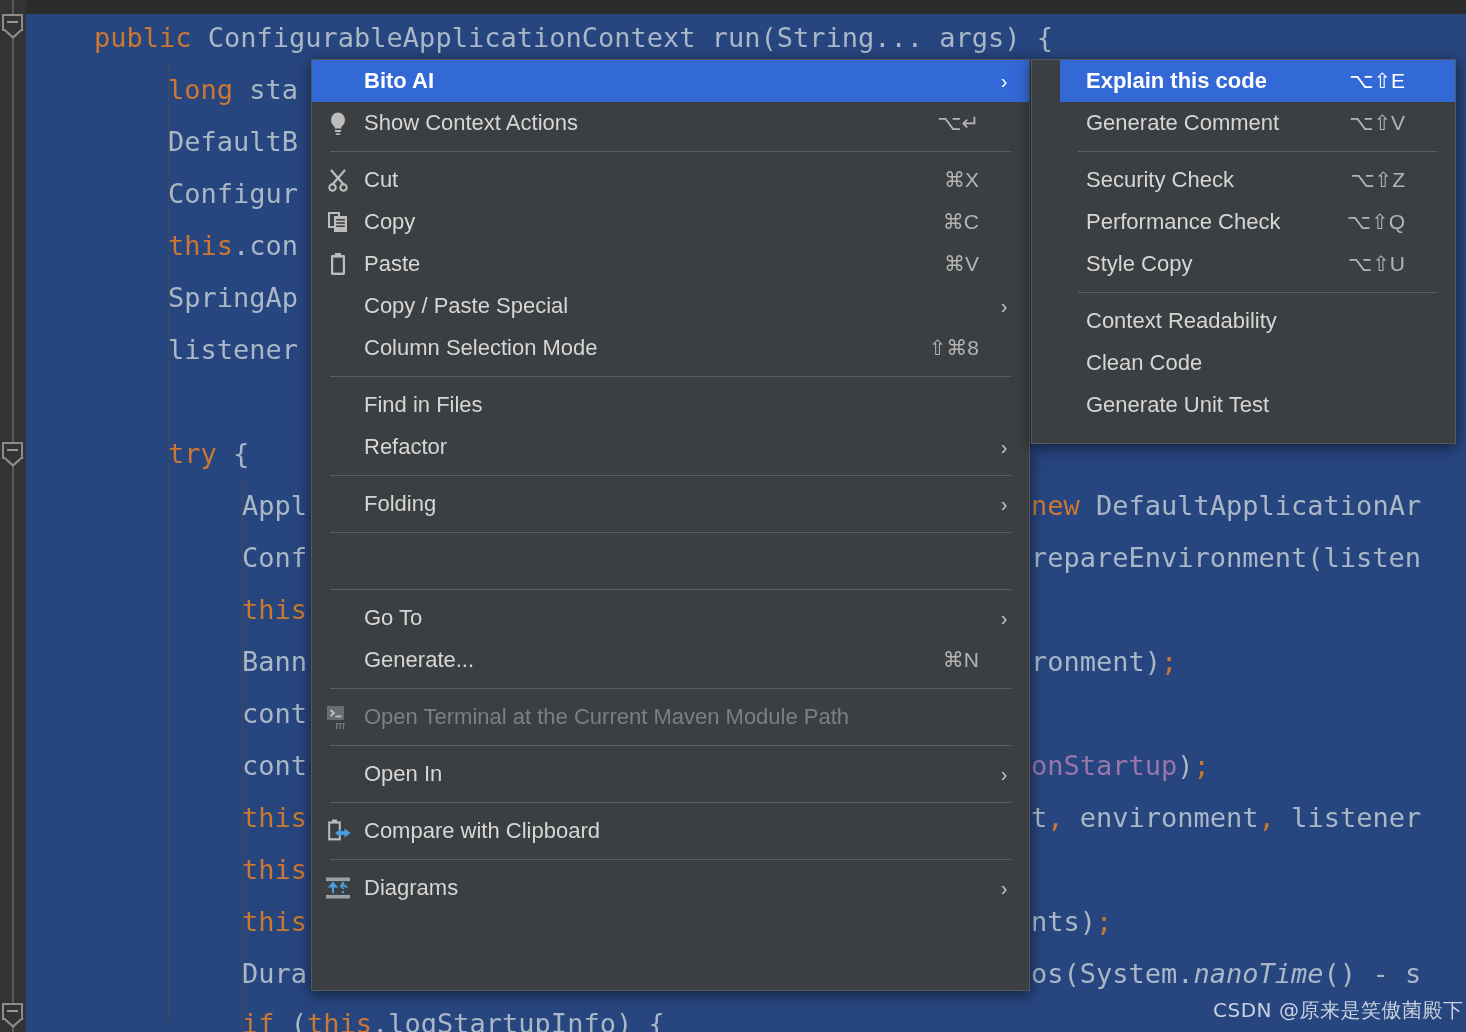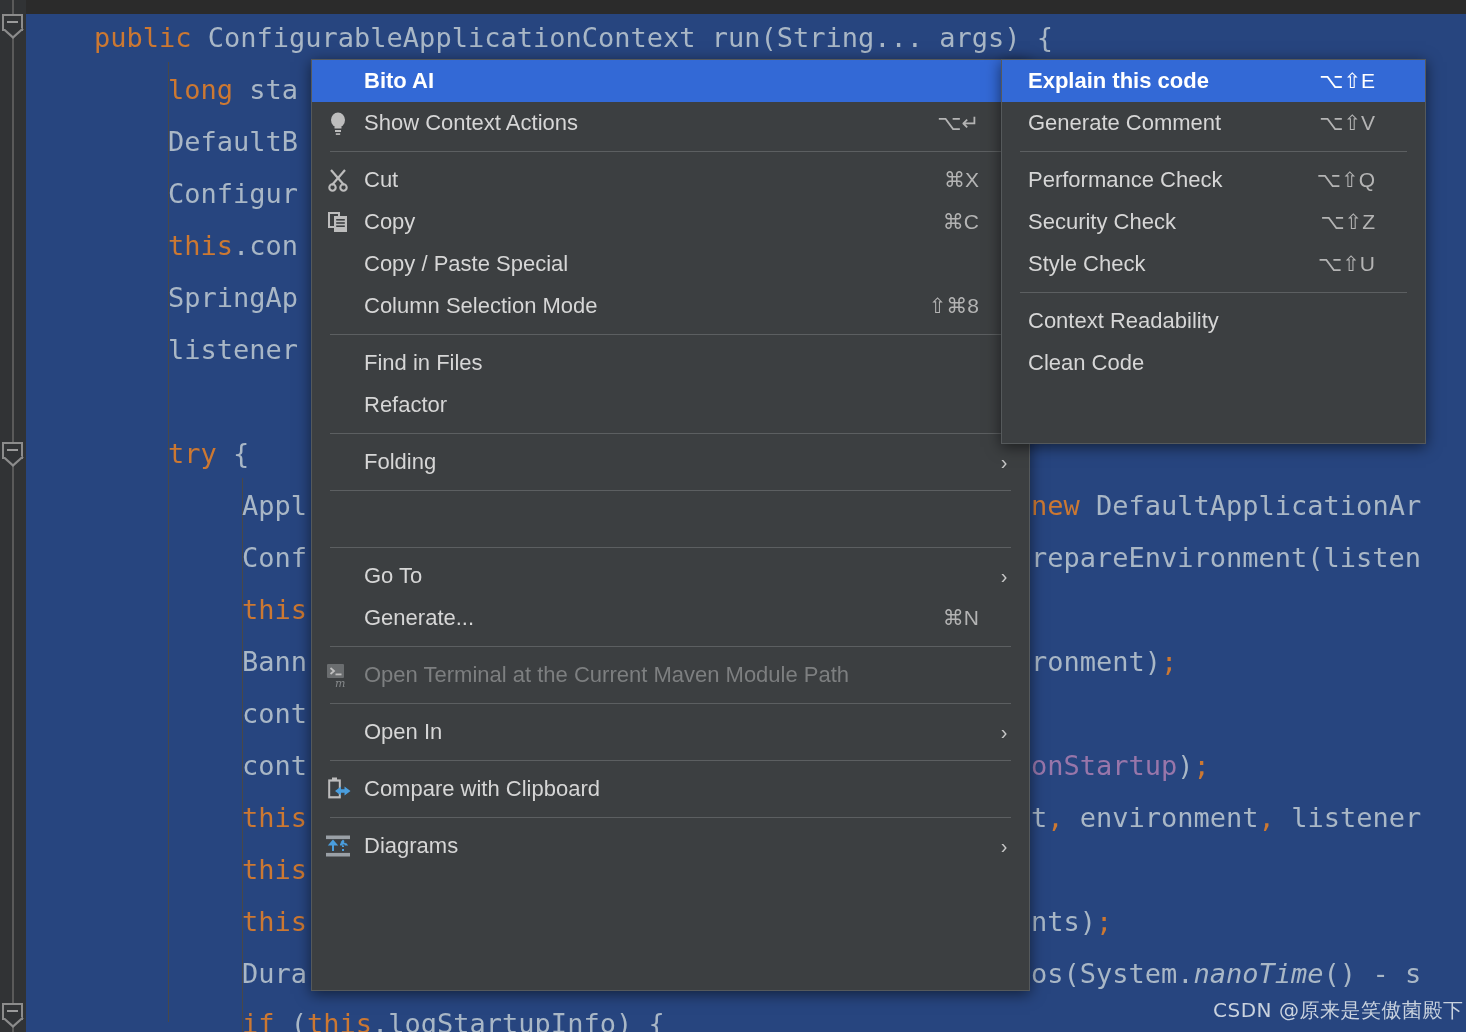--- a/index.html
+++ b/index.html
@@ -33,21 +33,21 @@
 
   
   .menu{
     position:absolute;background:#3c3f41;
     border:1px solid #55595b;
     box-shadow:0 3px 14px rgba(0,0,0,.55);
     box-sizing:border-box;
     font-size:22px;color:#d6d6d6;
   }
   #main-menu{left:311px;top:59px;width:719px;height:932px;}
-  #sub-menu{left:1001px;top:59px;width:425px;height:385px;}
+  #sub-menu{left:1031px;top:59px;width:425px;height:385px;padding-left:28px;}
 
   .mi{position:relative;height:42px;display:flex;align-items:center;box-sizing:border-box;padding:0 14px 0 0;cursor:default;}
   .mi .ico{width:52px;min-width:52px;height:42px;display:flex;align-items:center;justify-content:center;}
   .mi .lbl{flex:1;white-space:nowrap;}
   .mi .acc{color:#b4b4b4;font-size:21px;margin-left:18px;white-space:nowrap;}
   .mi .arr{width:22px;text-align:center;color:#c8c8c8;font-size:20px;margin-left:14px;}
   .mi.sel{background:#3369d6;color:#ffffff;}
   .mi.sel .acc{color:#ffffff;}
   .mi.sel .arr{color:#ffffff;}
   .mi.dis{color:#7d7f80;}
@@ -135,20 +135,32 @@
           <rect x="10.2" y="9" width="8.6" height="1.6" fill="#3c3f41"></rect>
           <rect x="10.2" y="12.2" width="8.6" height="1.6" fill="#3c3f41"></rect>
           <rect x="10.2" y="15.4" width="8.6" height="1.6" fill="#3c3f41"></rect>
         </svg>
       </span>
       <span class="lbl">Copy</span>
       <span class="acc">⌘C</span>
       <span class="arr"></span>
     </div>
     <div class="mi">
+      <span class="ico">
+        <svg width="24" height="24" viewBox="0 0 24 24">
+          <rect x="9" y="1" width="6" height="3.4" fill="#bdbdbd"></rect>
+          <rect x="5" y="3" width="14" height="20" rx="1.4" fill="#bdbdbd"></rect>
+          <rect x="7.2" y="5.6" width="9.6" height="15" fill="#3c3f41"></rect>
+        </svg>
+      </span>
+      <span class="lbl">Paste</span>
+      <span class="acc">⌘V</span>
+      <span class="arr"></span>
+    </div>
+    <div class="mi">
       <span class="ico"></span>
       <span class="lbl">Copy / Paste Special</span>
       <span class="arr">›</span>
     </div>
     <div class="mi">
       <span class="ico"></span>
       <span class="lbl">Column Selection Mode</span>
       <span class="acc">⇧⌘8</span>
       <span class="arr"></span>
     </div>
@@ -240,38 +252,42 @@
       <span class="acc">⌥⇧E</span>
       <span class="arr"></span>
     </div>
     <div class="mi">
       <span class="lbl">Generate Comment</span>
       <span class="acc">⌥⇧V</span>
       <span class="arr"></span>
     </div>
     <div class="sep"></div>
     <div class="mi">
+      <span class="lbl">Security Check</span>
+      <span class="acc">⌥⇧Z</span>
+      <span class="arr"></span>
+    </div>
+    <div class="mi">
       <span class="lbl">Performance Check</span>
       <span class="acc">⌥⇧Q</span>
       <span class="arr"></span>
     </div>
     <div class="mi">
-      <span class="lbl">Security Check</span>
-      <span class="acc">⌥⇧Z</span>
-      <span class="arr"></span>
-    </div>
-    <div class="mi">
-      <span class="lbl">Style Check</span>
+      <span class="lbl">Style Copy</span>
       <span class="acc">⌥⇧U</span>
       <span class="arr"></span>
     </div>
     <div class="sep"></div>
     <div class="mi">
       <span class="lbl">Context Readability</span>
       <span class="arr"></span>
     </div>
     <div class="mi">
       <span class="lbl">Clean Code</span>
       <span class="arr"></span>
     </div>
+    <div class="mi">
+      <span class="lbl">Generate Unit Test</span>
+      <span class="arr"></span>
+    </div>
   </div>
 
 <div id="watermark">CSDN @原来是笑傲菌殿下</div>
 
 </body></html>

